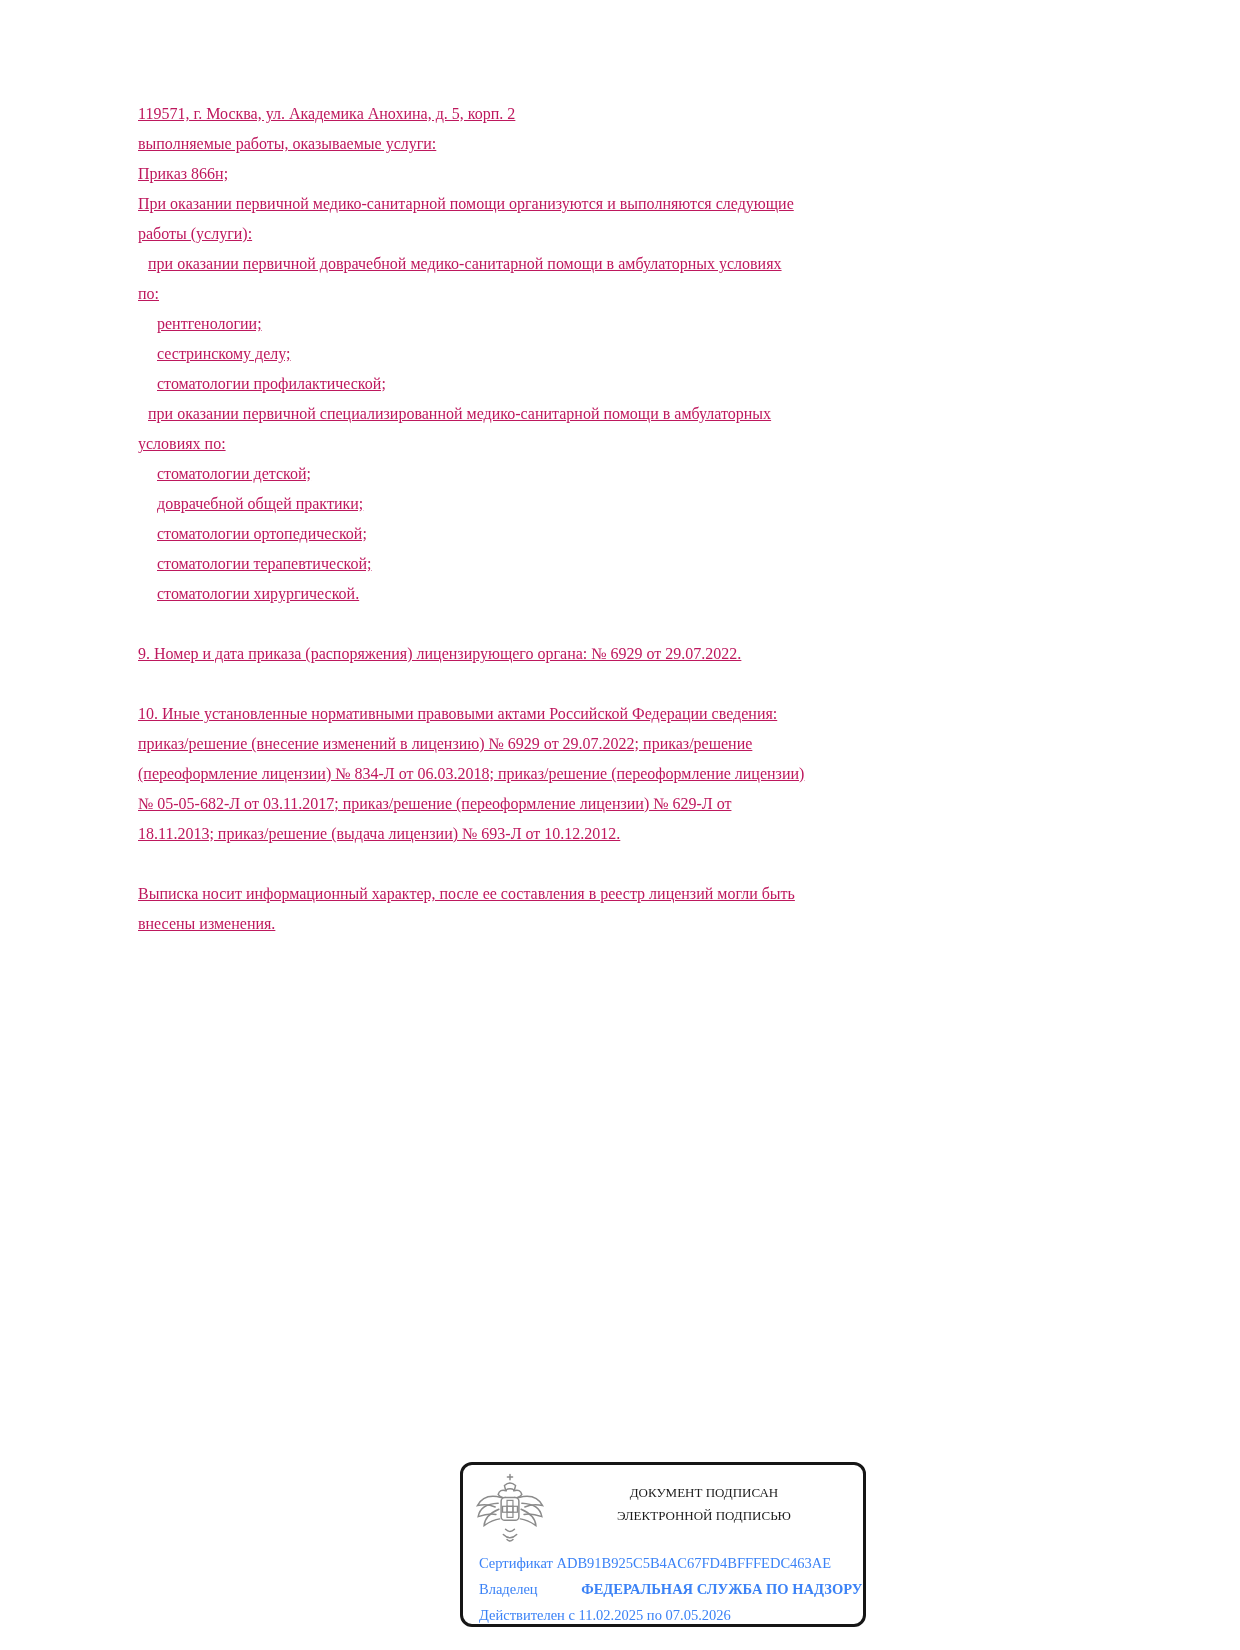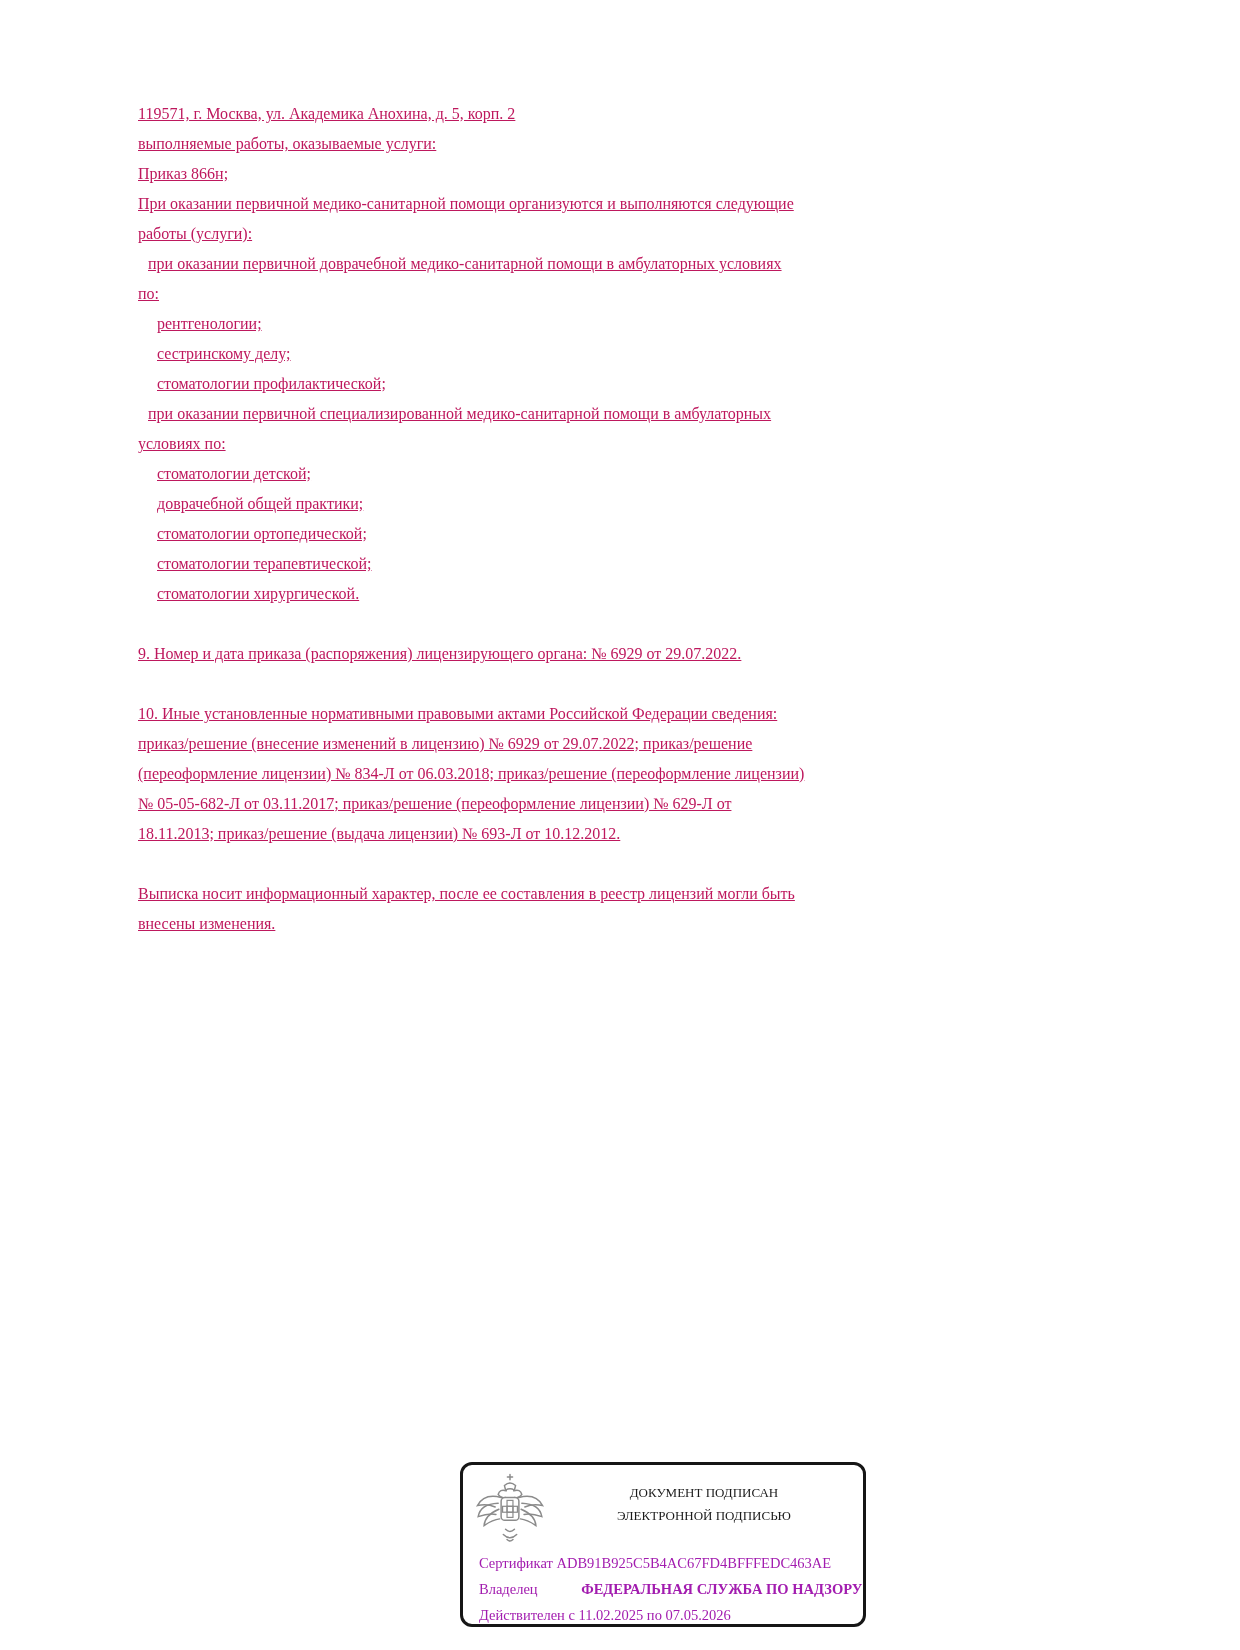--- a/index.html
+++ b/index.html
@@ -66,21 +66,21 @@
   }
   .stamp-lines {
     position: absolute;
     left: 16px;
     top: 85px;
     right: 0;
     font-size: 14.5px;
     line-height: 26px;
     white-space: nowrap;
     overflow: hidden;
-    color: #a21caf;
+    color: #3b82f6;
   }
   .stamp-lines .owner-bold { font-weight: bold; margin-left: 40px; }
 </style>
 </head>
 <body>
 
 <div class="page">
 
   <div class="doc-text">
       <div class="line indent-0">119571, г. Москва, ул. Академика Анохина, д. 5, корп. 2</div>

